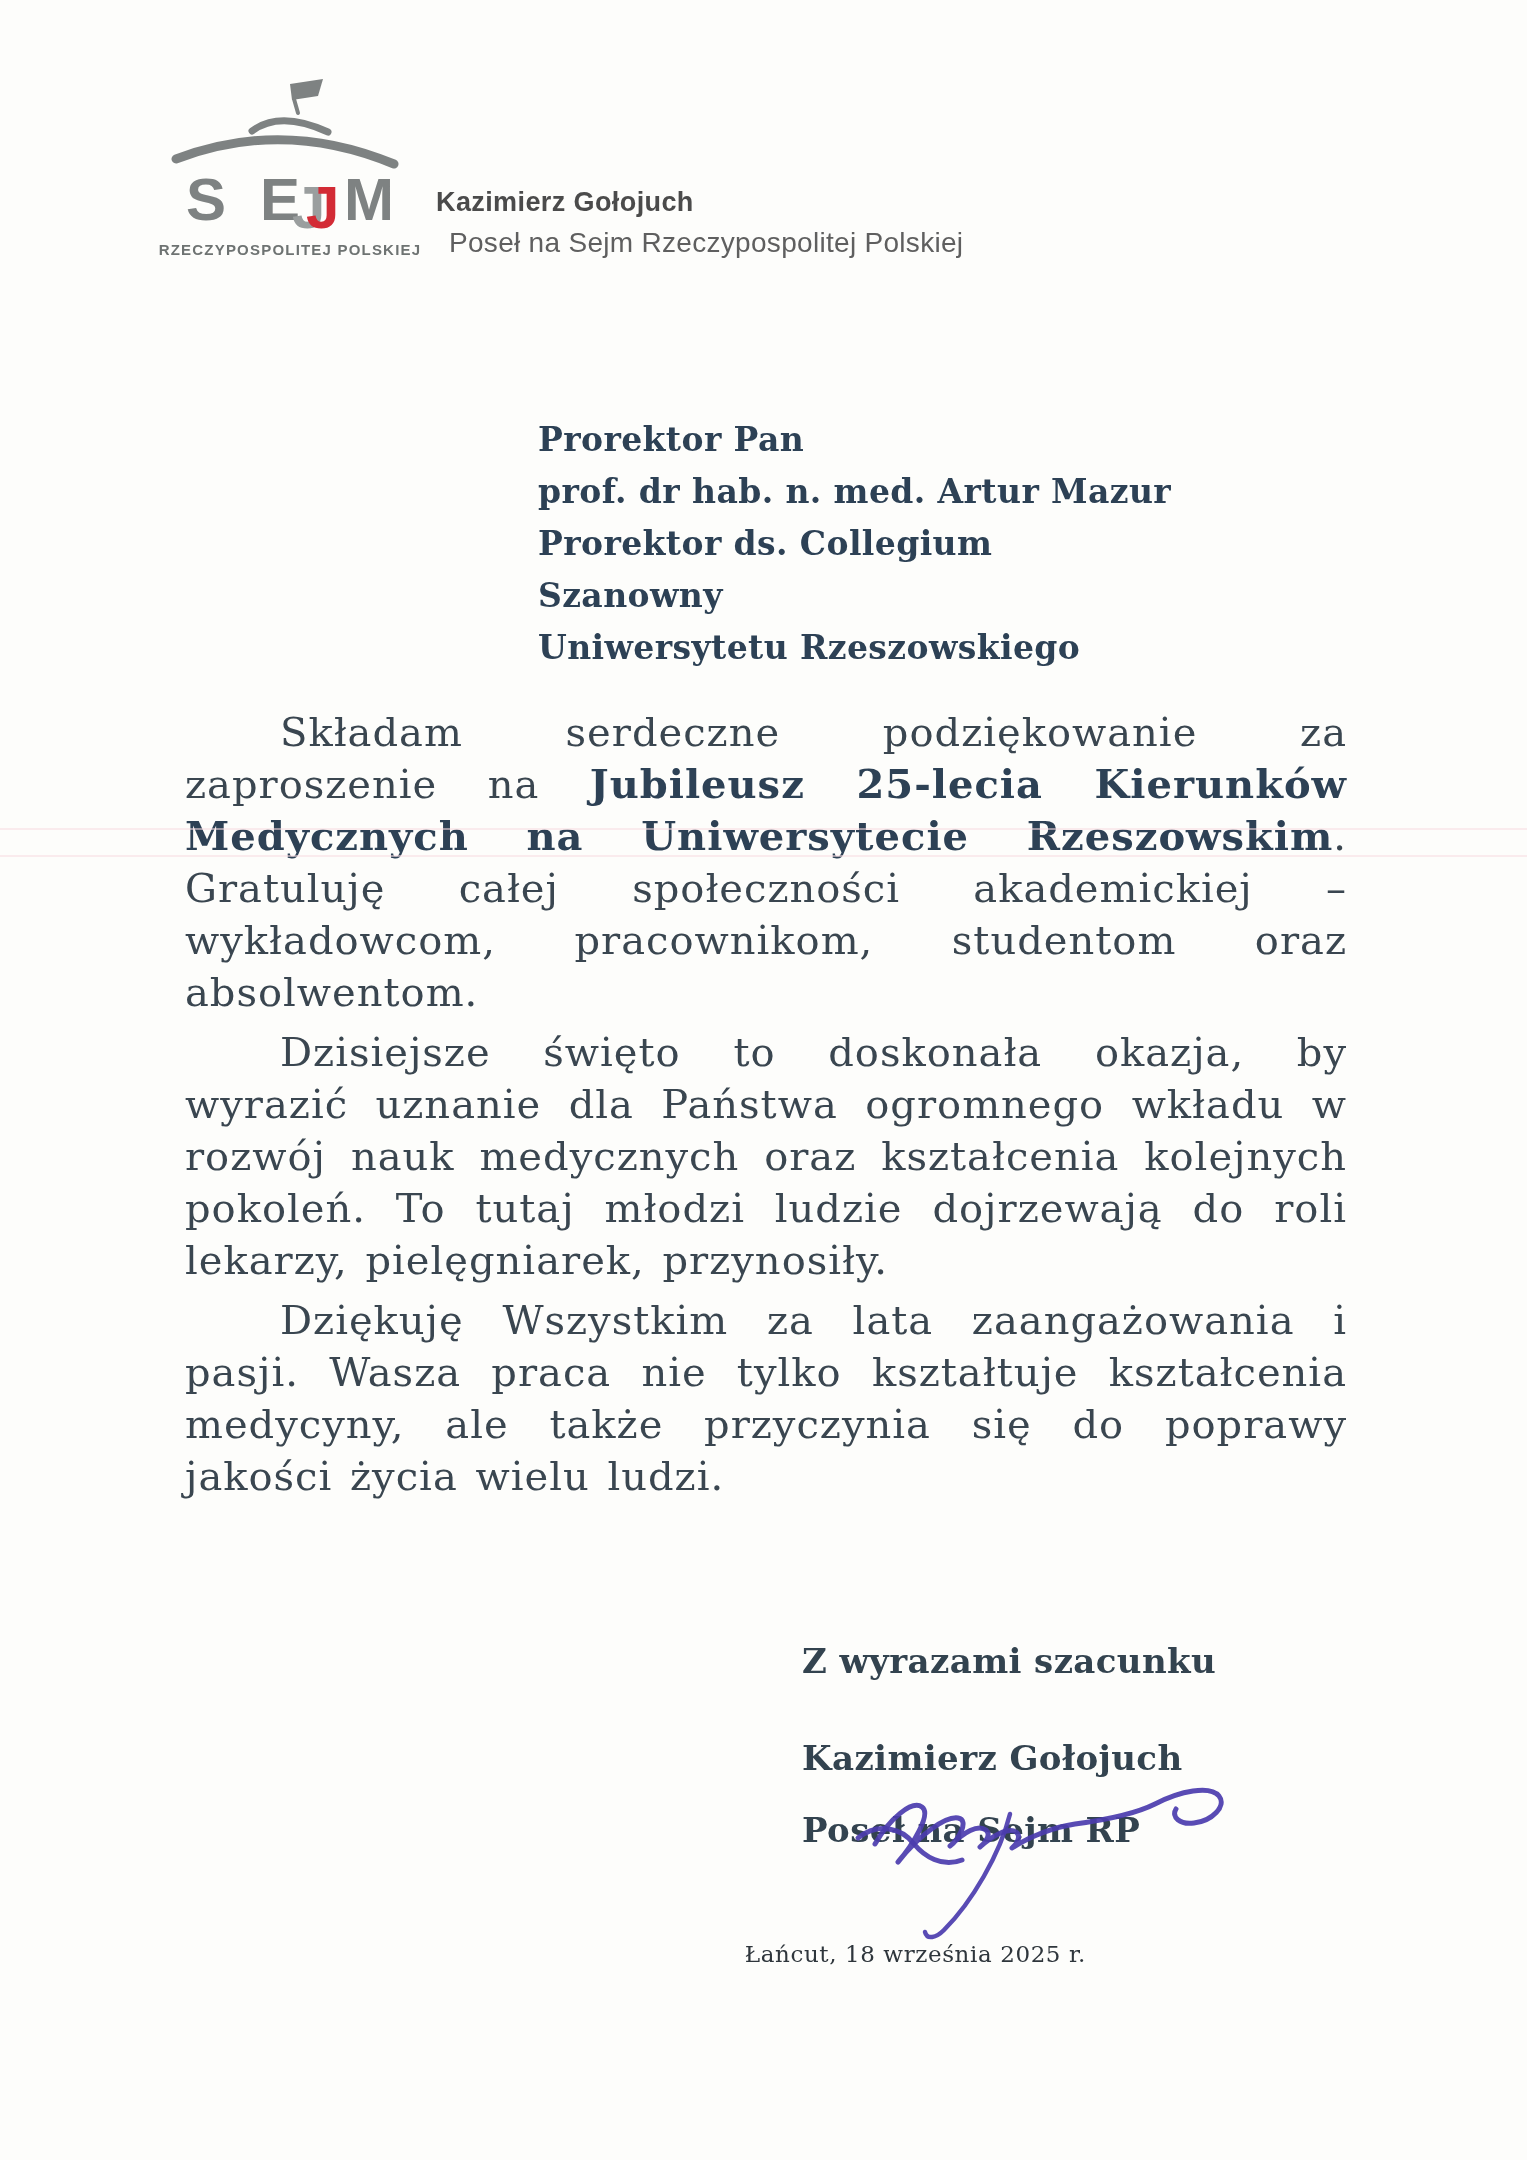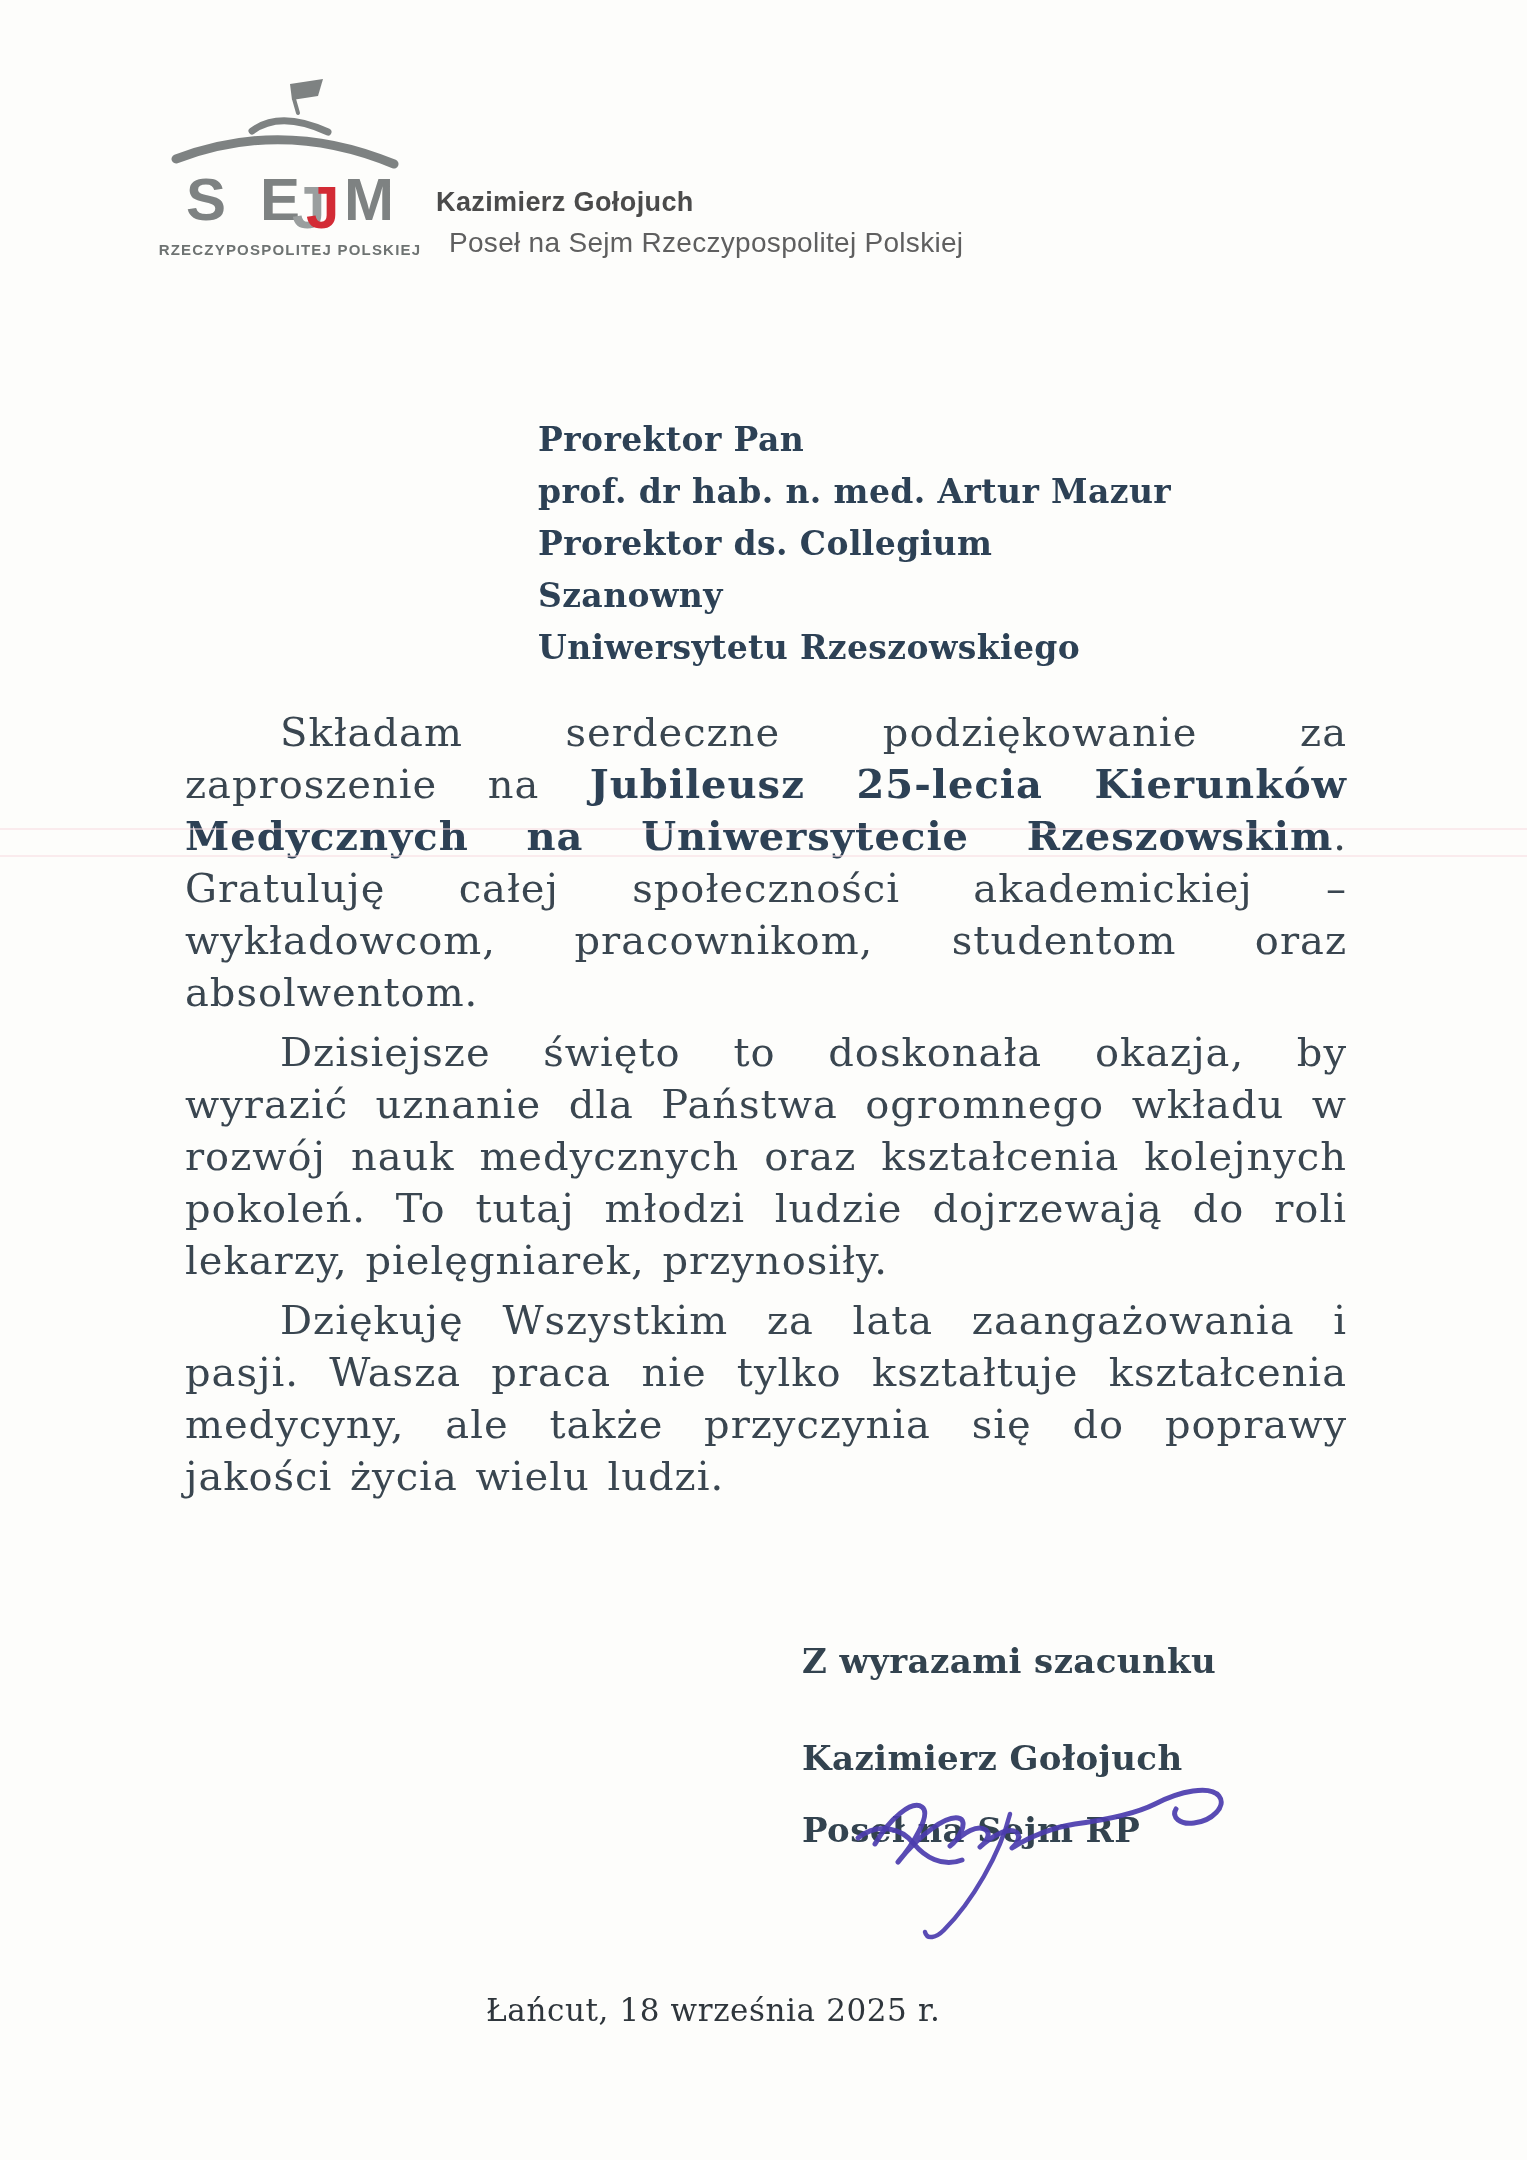--- a/index.html
+++ b/index.html
@@ -49,22 +49,22 @@
     position:absolute; left:802px; width:500px; text-align:left;
     font-size:34px; font-weight:bold; color:var(--closing-ink); letter-spacing:.4px;
   }
   .valediction{top:1641px;}
   .signer-name{top:1738px;}
   .signer-title{top:1810px;}
   .signature-svg{position:absolute; left:850px; top:1772px; width:420px; height:175px; z-index:3;}
   .signature-svg path{fill:none; stroke:var(--signature-ink); stroke-linecap:round; stroke-linejoin:round; opacity:.92;}
   
   .dateline{
-    position:absolute; left:486px; top:1992px; width:600px; text-align:left;
-    font-size:31px; color:var(--date-ink); letter-spacing:.6px;
+    position:absolute; left:486px; top:1941px; width:600px; text-align:right;
+    font-size:23px; color:var(--date-ink); letter-spacing:.6px;
   }
 </style>
 </head>
 <body>
 
 <div class="page">
 
   <svg class="logo-svg" viewBox="0 0 270 200" aria-hidden="true">
     <path d="M140 16 L173 11 L168 28 L142 32 Z" style="fill:var(--logo-gray)"></path>
     <path d="M144 31 L148 45" stroke-width="4" style="stroke:var(--logo-gray);fill:none" stroke-linecap="round"></path>

